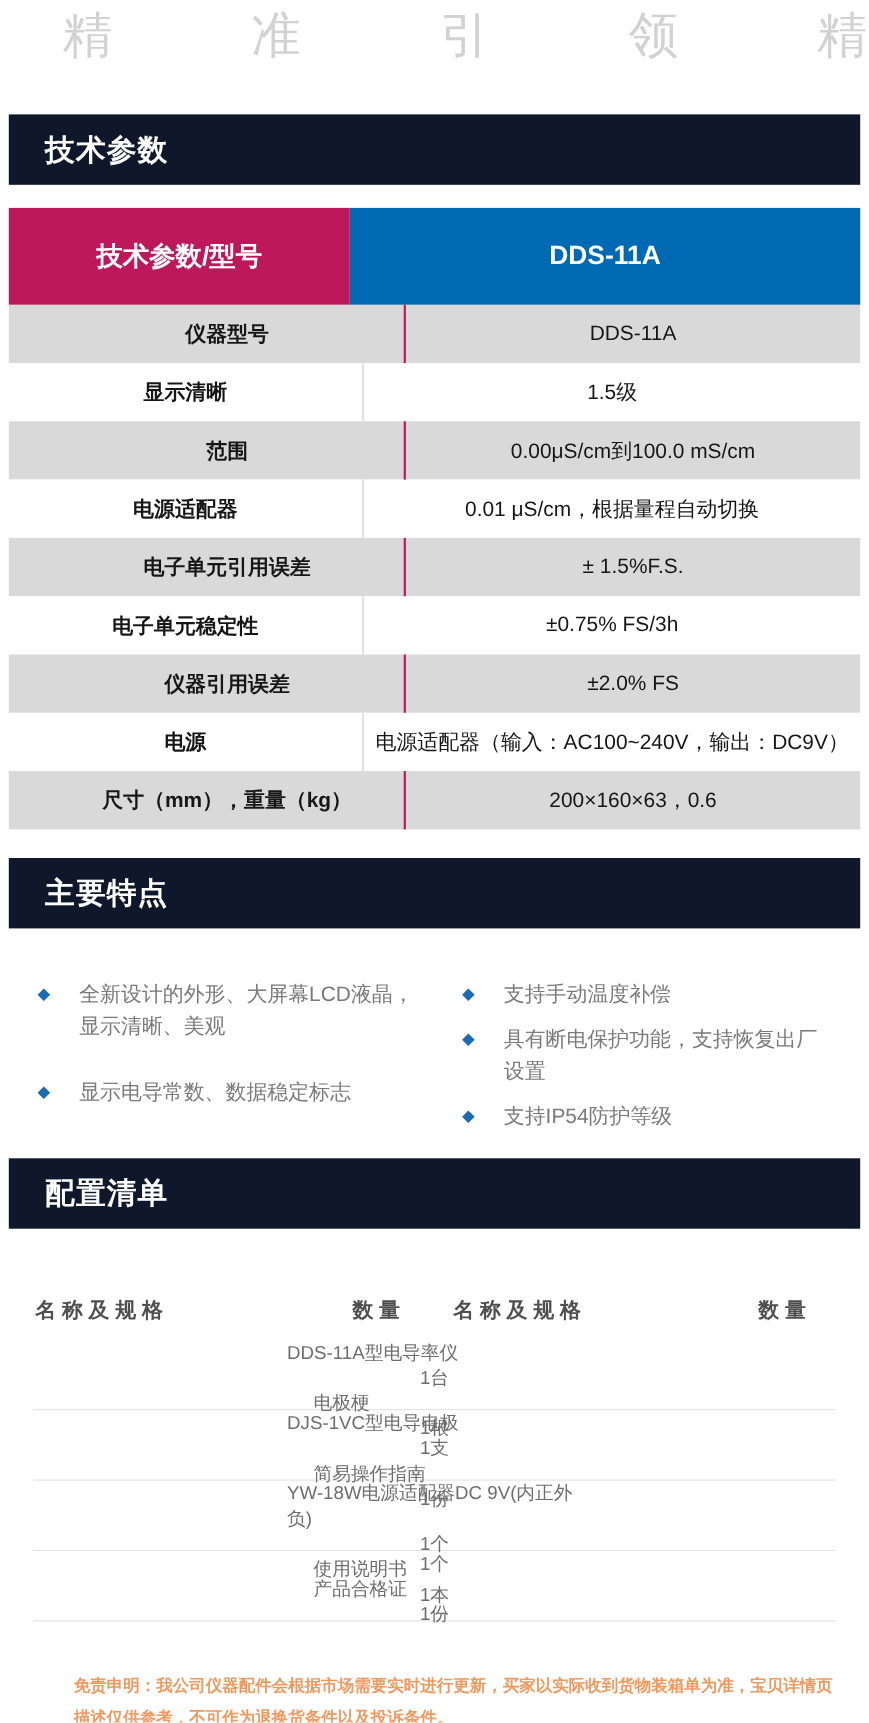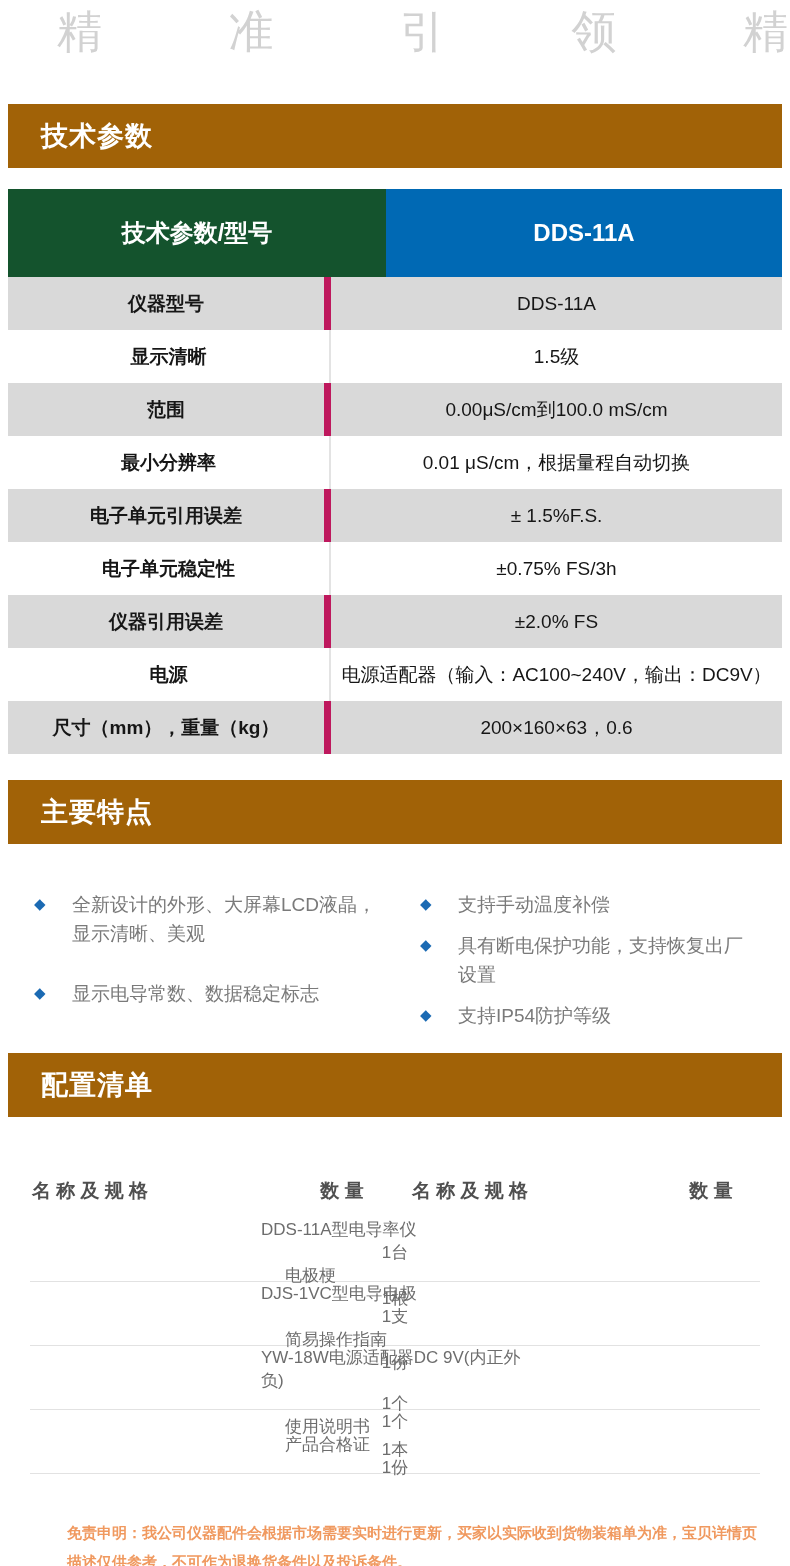--- a/index.html
+++ b/index.html
@@ -14,52 +14,52 @@
     height:104px; padding-top:6px;
     text-align:center;
     font-size:45px; line-height:52px; font-weight:200;
     color:#d2d2d2;
     letter-spacing:57px; padding-left:57px;
     white-space:nowrap;
   }
   
   .section-bar {
     margin:0 8px; height:64px;
-    background:#a16207;
+    background:#0f172a;
     display:flex; align-items:center;
     padding-left:33px;
     color:#ffffff; font-size:27px; font-weight:bold; letter-spacing:1px;
   }
   .gap21 { height:21px; }
   .gap26 { height:26px; }
   
   .spec-table { margin:0 8px; }
   .spec-head { display:flex; height:88px; }
   .spec-head .h-left {
-    width:378px; background:#14532d;
+    width:310px; background:#be185d;
     display:flex; align-items:center; justify-content:center;
     color:#fff; font-size:24px; font-weight:bold;
   }
   .spec-head .h-right {
     flex:1; background:#0069b4;
     display:flex; align-items:center; justify-content:center;
     color:#fff; font-size:24px; font-weight:bold;
   }
   .spec-row { display:flex; height:53px; }
   .spec-row .lbl {
     width:323px; display:flex; align-items:center; justify-content:center;
     font-size:19px; font-weight:bold; color:#161616;
   }
   .spec-row .val {
     flex:1; display:flex; align-items:center; justify-content:center;
     font-size:19px; font-weight:500; color:#161616;
     white-space:nowrap;
   }
   .spec-row.gray { background:#d9d9d9; }
-  .spec-row.gray .lbl { border-right:7px solid #be185d; }
+  .spec-row.gray .lbl { border-right:2px solid #be185d;margin-left:38px; }
   .spec-row.white { background:#ffffff; }
   .spec-row.white .lbl { border-right:2px solid #e3e3e3; }
   
   .features {
     min-height:209px; padding:46px 0 0 34px;
     display:flex;
   }
   .feat-col-left { width:386px; }
   .feat-col-right { flex:1; }
   .feat-item { display:flex; align-items:flex-start; }
@@ -117,21 +117,21 @@
   </div>
   <div class="spec-row white">
     <div class="lbl">显示清晰</div>
     <div class="val">1.5级</div>
   </div>
   <div class="spec-row gray">
     <div class="lbl">范围</div>
     <div class="val">0.00μS/cm到100.0 mS/cm</div>
   </div>
   <div class="spec-row white">
-    <div class="lbl">最小分辨率</div>
+    <div class="lbl">电源适配器</div>
     <div class="val">0.01 μS/cm，根据量程自动切换</div>
   </div>
   <div class="spec-row gray">
     <div class="lbl">电子单元引用误差</div>
     <div class="val">± 1.5%F.S.</div>
   </div>
   <div class="spec-row white">
     <div class="lbl">电子单元稳定性</div>
     <div class="val">±0.75% FS/3h</div>
   </div>

